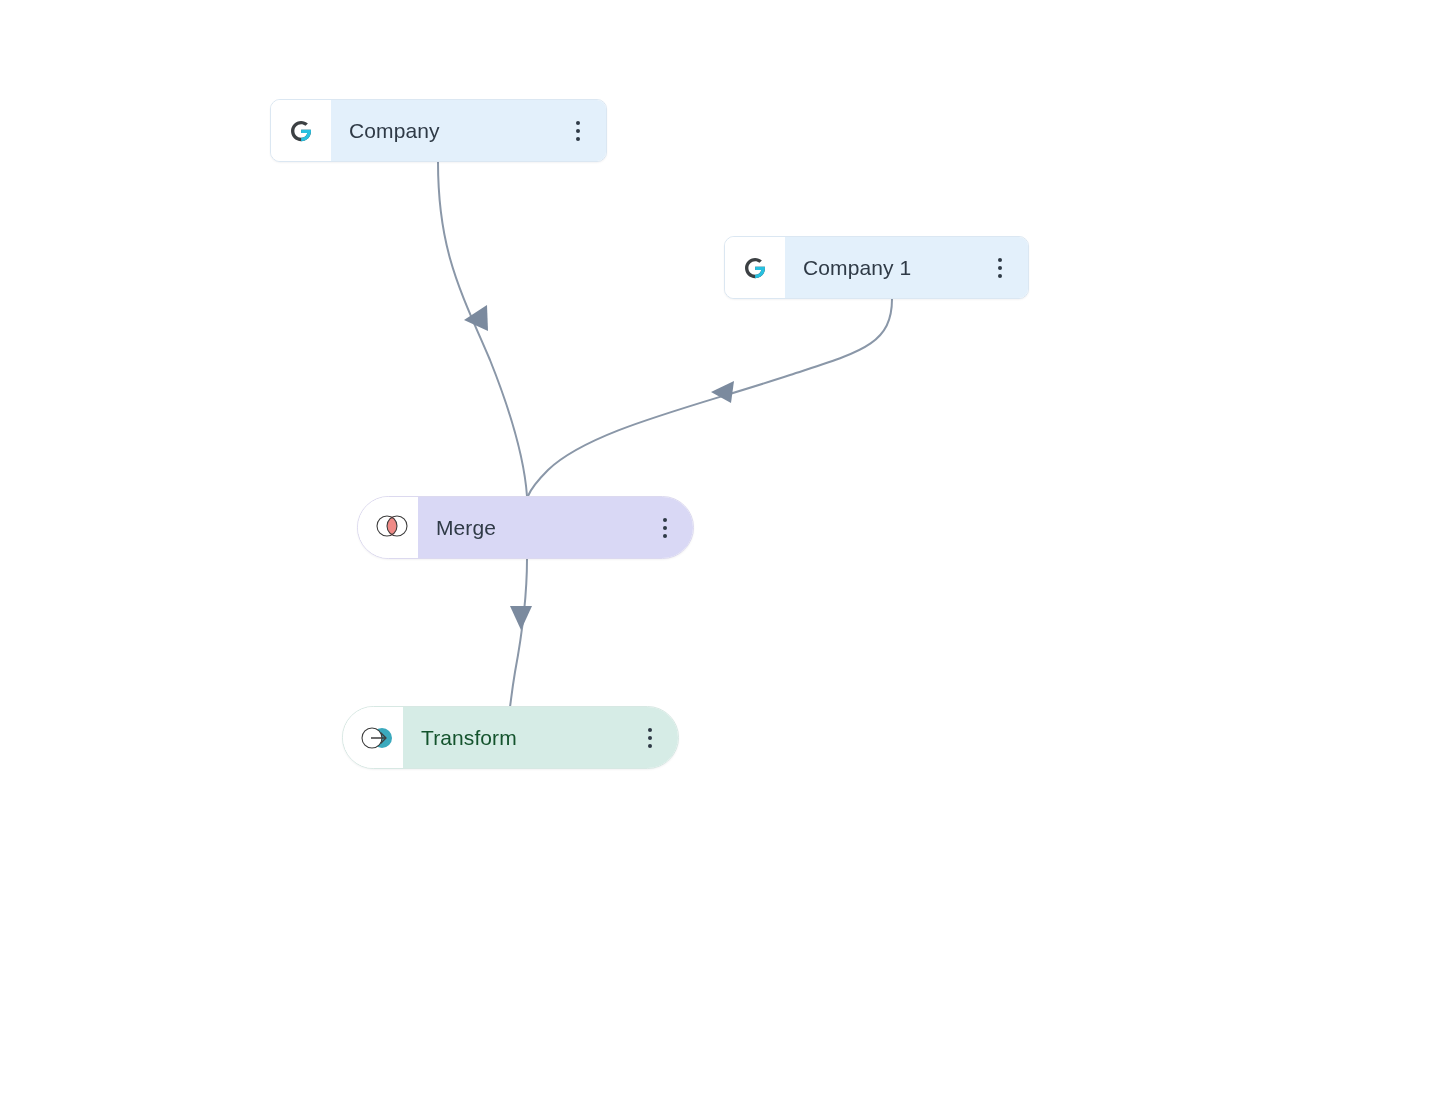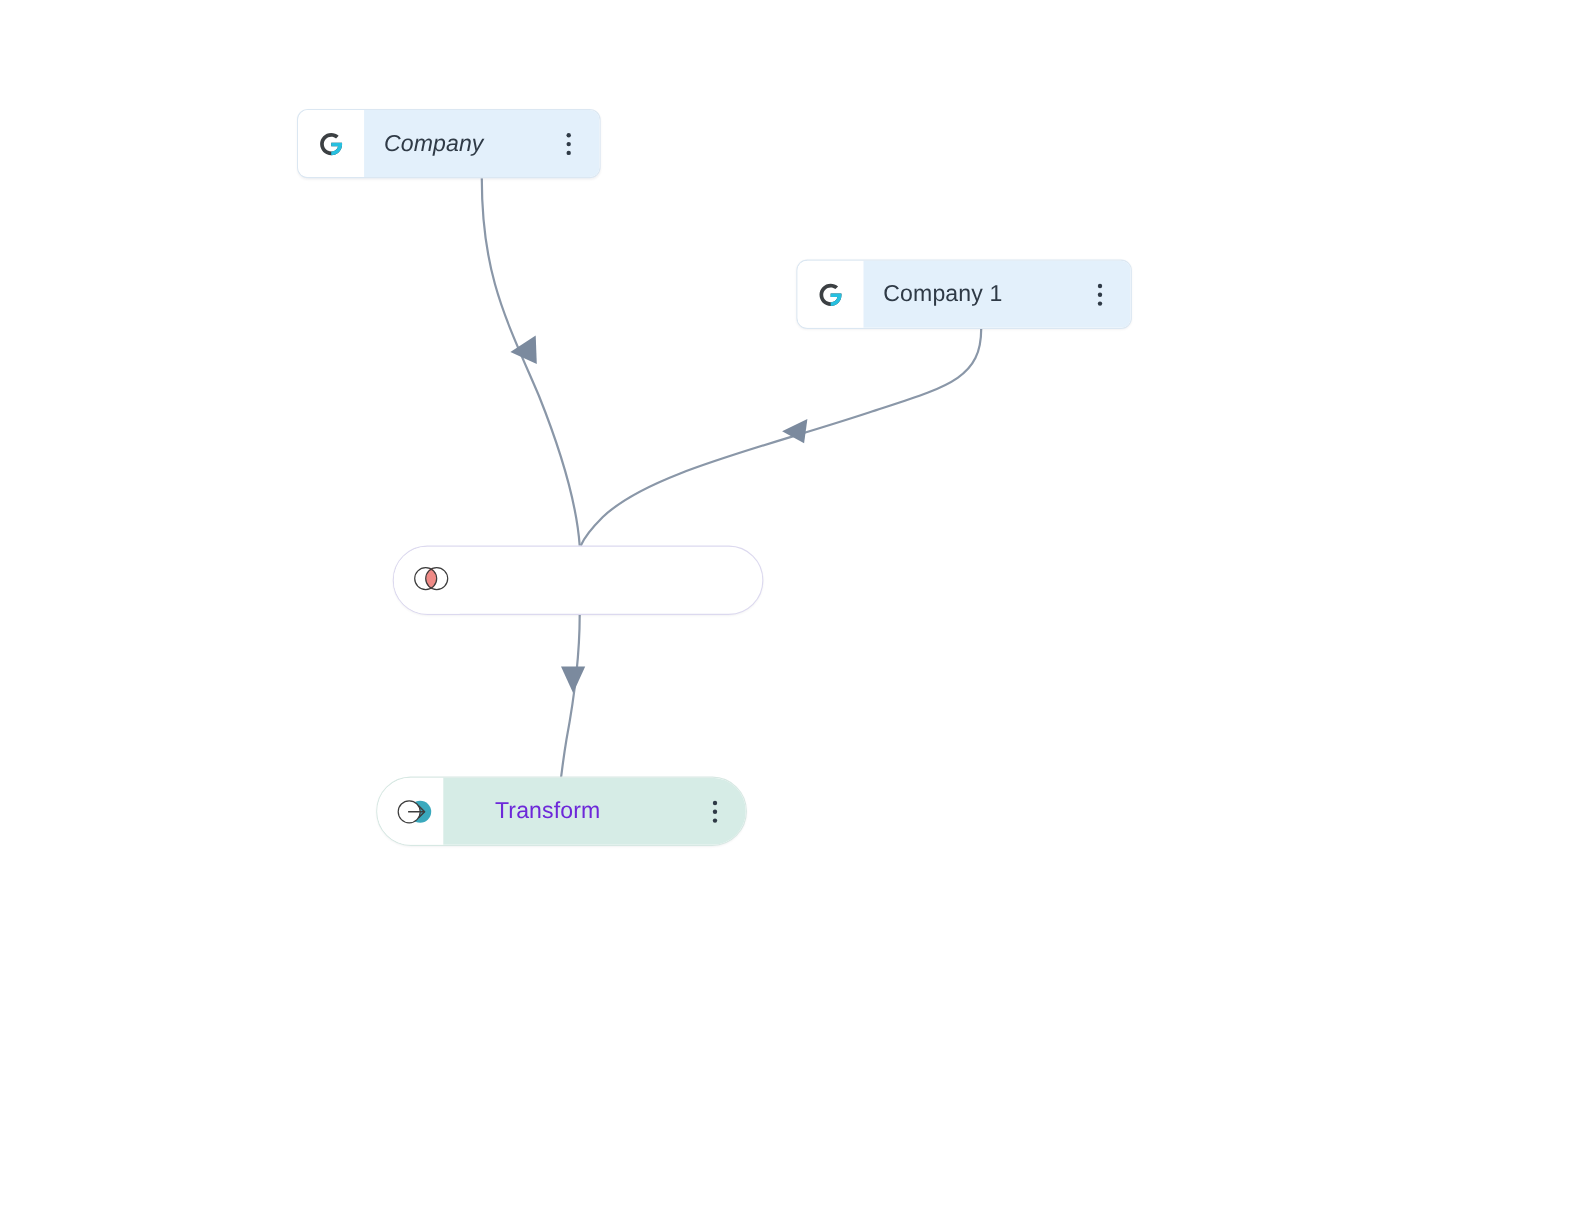--- a/index.html
+++ b/index.html
@@ -94,24 +94,24 @@
   
   .node--source .node-body { background: #e3f0fb; }
   .node--source { border-color: #dbe7f2; }
 
   .node--merge .node-body  { background: #d9d8f5; }
   .node--merge { border-color: #dcd9ef; }
   .node--merge .node-label { color: #2f3a46; }
 
   .node--transform .node-body { background: #d6ece6; }
   .node--transform { border-color: #d7e8e3; }
-  .node--transform .node-label { color: #6d28d9; margin-left: 29px; }
+  .node--transform .node-label { color: #14532d; }
 
   
-  #node-company    { left: 270px; top: 99px;  width: 276px; height: 63px; font-style: italic; }
+  #node-company    { left: 270px; top: 99px;  width: 337px; height: 63px; }
   #node-company-1  { left: 724px; top: 236px; width: 305px; height: 63px; }
   #node-merge      { left: 357px; top: 496px; width: 337px; height: 63px; }
   #node-transform  { left: 342px; top: 706px; width: 337px; height: 63px; }
 </style>
 </head>
 <body>
 
 <div id="canvas">
 
   <svg id="edge-layer" viewBox="0 0 1431 1114" width="1431" height="1114" xmlns="http://www.w3.org/2000/svg">
@@ -186,20 +186,28 @@
 
   <div class="node pill node--merge" id="node-merge">
     <div class="node-icon">
       <svg width="46" height="30" viewBox="0 0 46 30" xmlns="http://www.w3.org/2000/svg">
         <path d="M23 3.2 C26.0 5.3 28.0 8.9 28.0 13 C28.0 17.1 26.0 20.7 23 22.8
                  C20.0 20.7 18.0 17.1 18.0 13 C18.0 8.9 20.0 5.3 23 3.2 Z" fill="#ef8a86"></path>
         <circle cx="18" cy="13" r="10" fill="none" stroke="#3d3d3d" stroke-width="1.1"></circle>
         <circle cx="28" cy="13" r="10" fill="none" stroke="#3d3d3d" stroke-width="1.1"></circle>
       </svg>
     </div>
+    <div class="node-body">
+      <span class="node-label">Merge</span>
+      <span class="kebab">
+        <i></i>
+          <i></i>
+          <i></i>
+      </span>
+    </div>
   </div>
 
   <div class="node pill node--transform" id="node-transform">
     <div class="node-icon">
       <svg width="46" height="30" viewBox="0 0 46 30" xmlns="http://www.w3.org/2000/svg">
         <circle cx="28" cy="15" r="10" fill="#3aa9bd"></circle>
         <circle cx="18" cy="15" r="10" fill="#ffffff" stroke="#3d3d3d" stroke-width="1.1"></circle>
         <line x1="17" y1="15" x2="32" y2="15" stroke="#3d3d3d" stroke-width="1.4"></line>
         <polyline points="27,10 32,15 27,20" fill="none" stroke="#3d3d3d" stroke-width="1.4" stroke-linecap="round" stroke-linejoin="round"></polyline>
       </svg>

